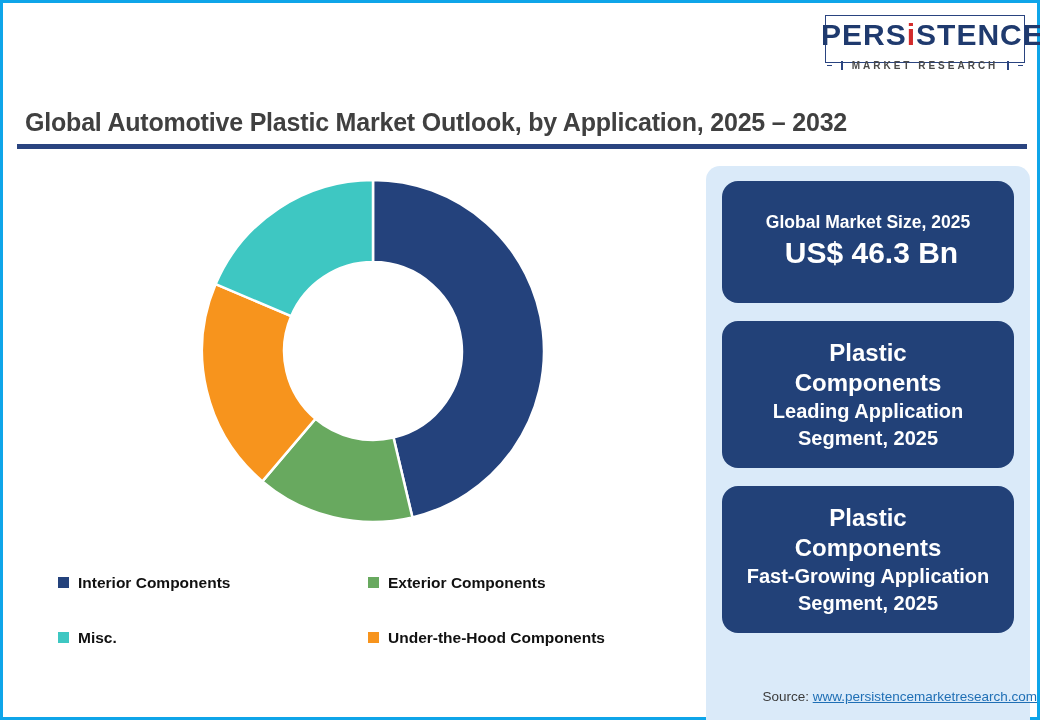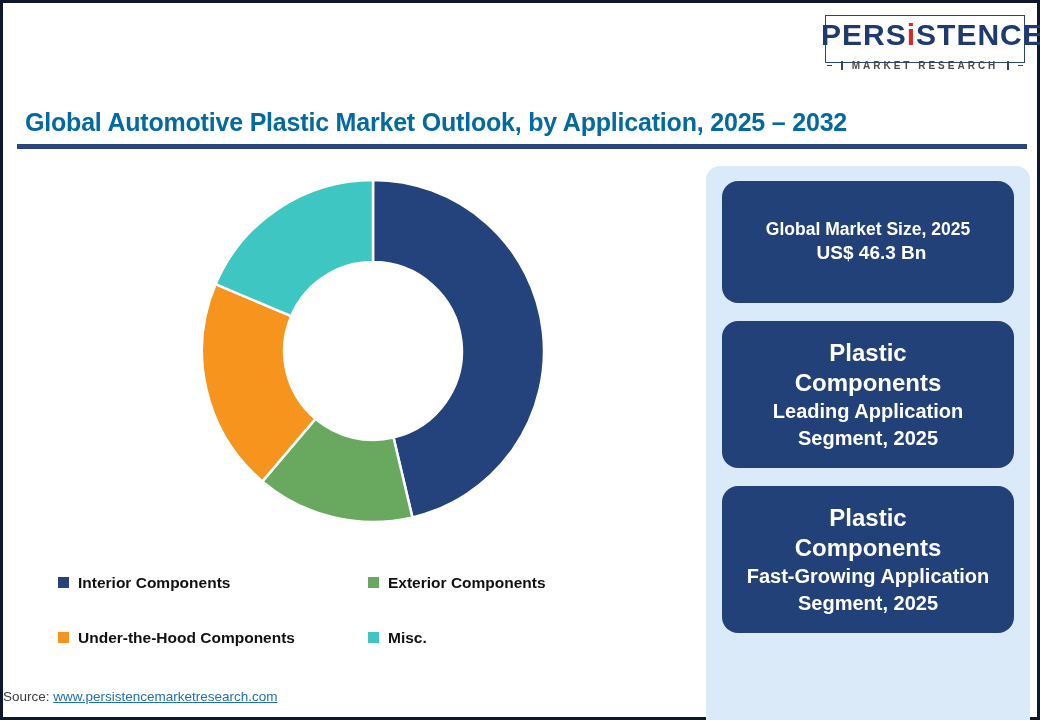--- a/index.html
+++ b/index.html
@@ -7,21 +7,21 @@
   body{
     width:1040px;height:720px;
     background:#ffffff;
     font-family:"Liberation Sans", sans-serif;
     overflow:hidden;
   }
   #page{
     position:relative;
     width:1040px;height:720px;
     box-sizing:border-box;
-    border:3px solid #0f172a;
+    border:3px solid #0ea5e9;
     background:#ffffff;
   }
 
   
   .logo-box{
     position:absolute; left:818px; top:8px;
     width:208px; height:70px;
     background:#ffffff;
   }
   .logo-frame{
@@ -46,21 +46,21 @@
   .logo-rule{flex:1 1 auto;height:1.5px;background:#2a4480;}
   .logo-tick{width:1.5px;height:9px;background:#2a4480;}
   .logo-sub{
     font-size:10px;letter-spacing:3px;color:#4a4a4a;font-weight:bold;
     white-space:nowrap;
   }
 
   
   .title{
     position:absolute; left:22px; top:105px; width:980px;
-    font-size:25px; font-weight:bold; color:#0369a1;
+    font-size:25px; font-weight:bold; color:#404040;
     letter-spacing:-0.2px;
     white-space:nowrap;
   }
   .title-rule{
     position:absolute; left:14px; top:141px; width:1010px; height:5px;
     background:#2a4480;
   }
 
   
   .chart-area{
@@ -101,28 +101,28 @@
     color:#ffffff;
     text-align:center;
     box-sizing:border-box;
     display:flex;flex-direction:column;justify-content:center;align-items:center;
   }
   #card-1{top:15px;height:122px;}
   #card-2{top:155px;height:147px;}
   #card-3{top:320px;height:147px;}
 
   .card-kicker{font-size:17.5px;font-weight:bold;line-height:1.25;}
-  .card-value{font-size:19px;font-weight:bold;line-height:1.3;margin-left:7px;}
+  .card-value{font-size:30px;font-weight:bold;line-height:1.3;margin-left:7px;}
   .card-headline{font-size:24px;font-weight:bold;line-height:1.22;}
   .card-sub{font-size:20px;font-weight:bold;line-height:1.25;margin-top:2px;}
 
   
   .footer{
     position:absolute; left:0; right:0; top:686px;
-    text-align:left;
+    text-align:right;
     font-size:13.5px;
     color:#3b3b3b;
   }
   .footer a{
     color:#1f6fb5; text-decoration:underline;
   }
 </style>
 </head>
 <body>
 
@@ -155,26 +155,26 @@
   <div class="legend" id="legend">
       <div class="legend-item">
         <span class="legend-swatch" style="background: rgb(36, 66, 124);"></span>
         <span class="legend-label">Interior Components</span>
       </div>
       <div class="legend-item">
         <span class="legend-swatch" style="background: rgb(104, 169, 95);"></span>
         <span class="legend-label">Exterior Components</span>
       </div>
       <div class="legend-item">
+        <span class="legend-swatch" style="background: rgb(62, 199, 194);"></span>
+        <span class="legend-label">Misc.</span>
+      </div>
+      <div class="legend-item">
         <span class="legend-swatch" style="background: rgb(247, 148, 29);"></span>
         <span class="legend-label">Under-the-Hood Components</span>
-      </div>
-      <div class="legend-item">
-        <span class="legend-swatch" style="background: rgb(62, 199, 194);"></span>
-        <span class="legend-label">Misc.</span>
       </div>
     </div>
 
   <div class="side-panel">
 
     <div class="card" id="card-1">
       <div class="card-kicker">Global Market Size, 2025</div>
       <div class="card-value">US$ 46.3 Bn</div>
     </div>
 

